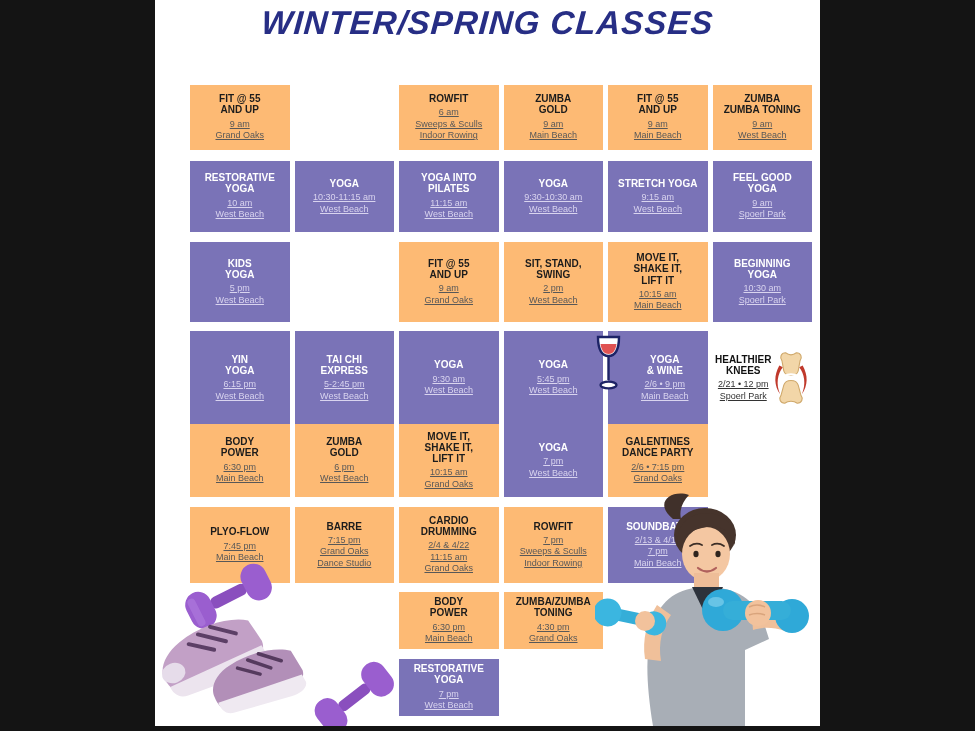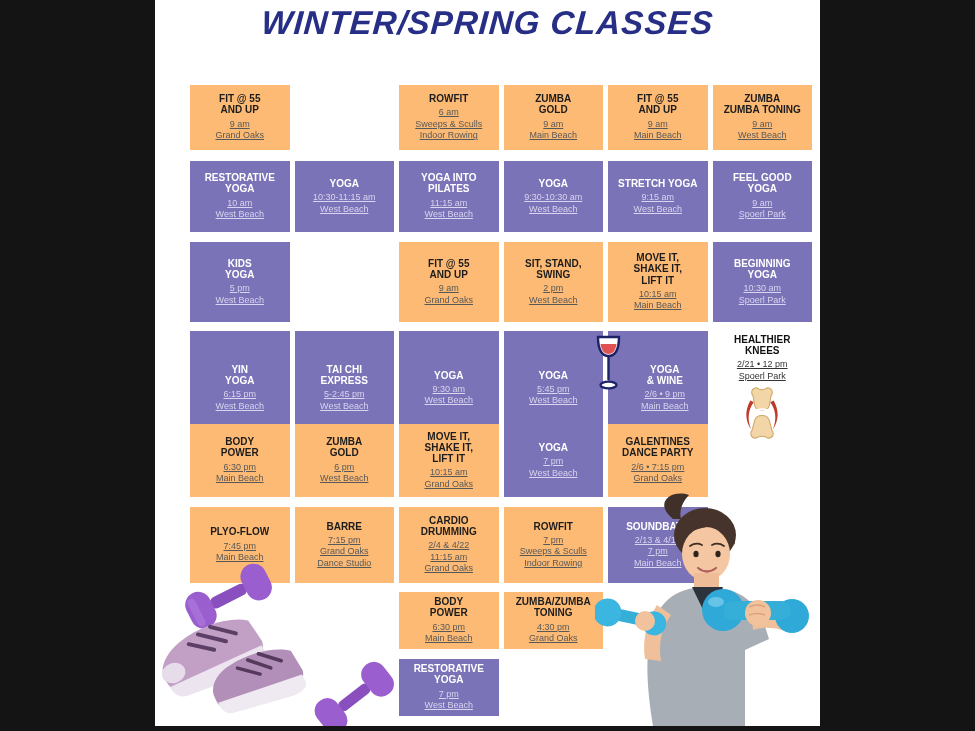--- a/index.html
+++ b/index.html
@@ -17,21 +17,21 @@
       grid-template-columns:repeat(6,1fr);gap:5px;}
   .cell{display:flex;flex-direction:column;justify-content:center;align-items:center;
       text-align:center;padding:3px 2px;box-sizing:border-box;position:relative;}
   .cell[data-variant="pink"]{background:#fdba74;}
   .cell[data-variant="purple"]{background:#7a73b7;}
   .cell[data-variant="empty"],.cell[data-variant="plain"]{background:transparent;}
   .ct{font-weight:bold;font-size:10px;line-height:1.12;white-space:pre-line;color:#1c1c1c;}
   .cd{font-size:9px;line-height:1.28;white-space:pre-line;margin-top:3px;color:#585858;text-decoration:underline;}
   .cell[data-variant="purple"] .ct{color:#ffffff;}
   .cell[data-variant="purple"] .cd{color:#d9d4ef;}
-  .cell[data-variant="plain"]{flex-direction:column;gap:2px;}
+  .cell[data-variant="plain"]{flex-direction:row;gap:2px;}
   .cell[data-variant="plain"] .ct{color:#111111;}
   .cell[data-variant="plain"] .cd{color:#333333;}
   .wine-cell{padding-left:16px;}
   .wine-cell svg{position:absolute;left:-13px;top:4px;}
   .deco{position:absolute;}
 </style>
 </head>
 <body>
 
 <div id="page">

